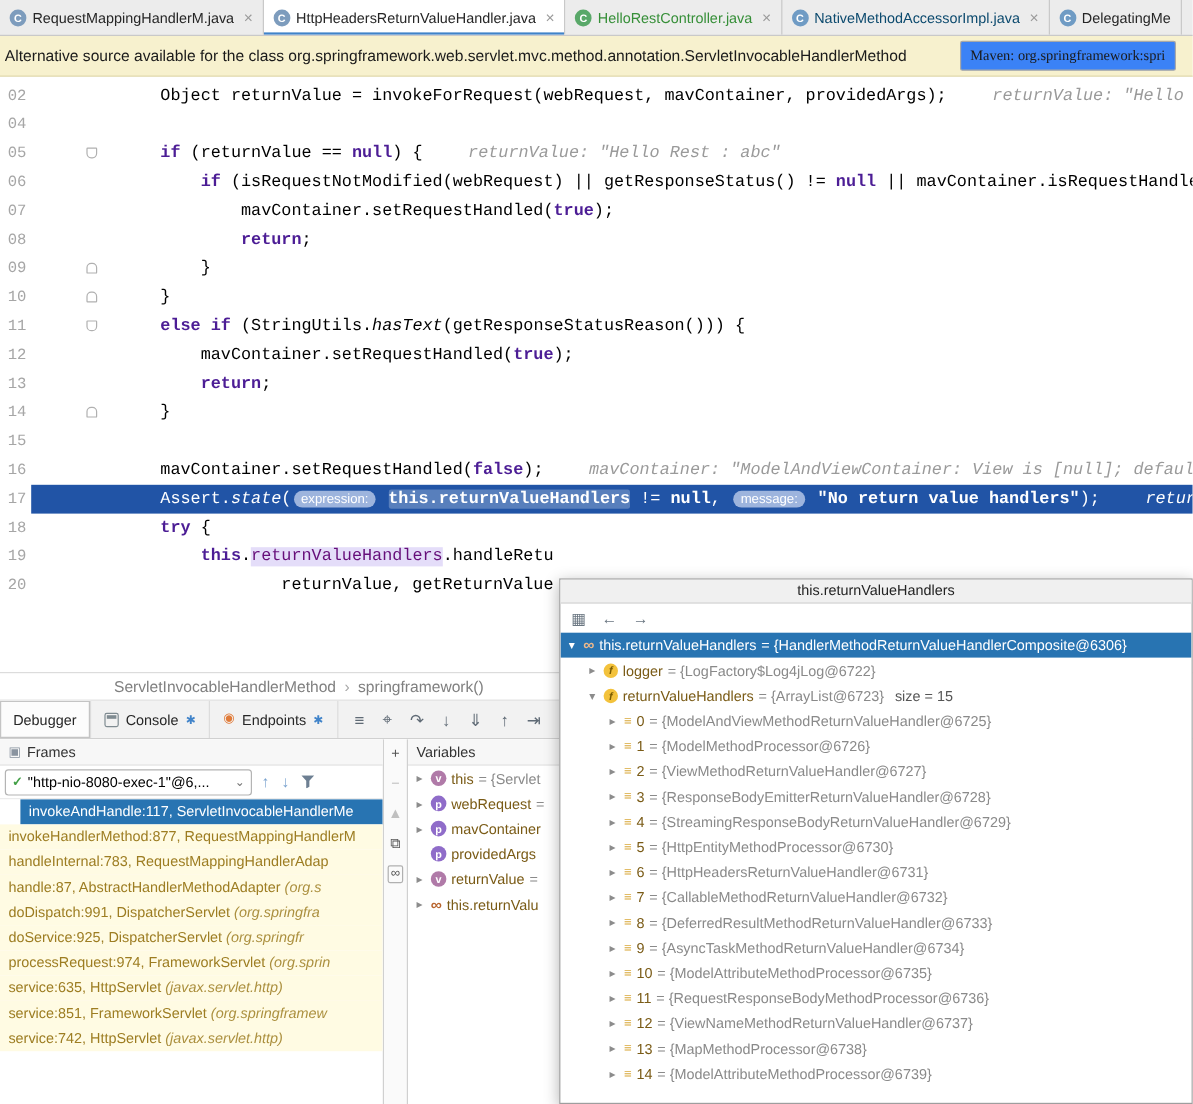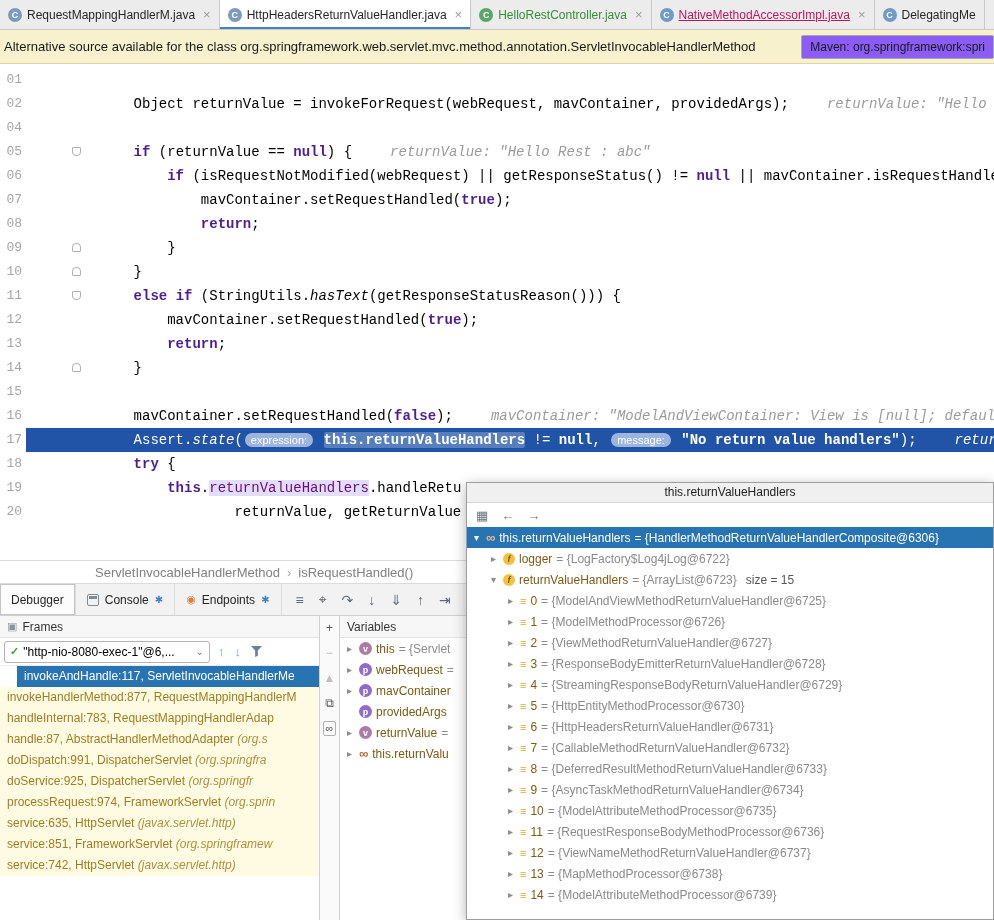--- a/index.html
+++ b/index.html
@@ -9,23 +9,23 @@
 
   
   .tabbar { height:30px; background:#ececec; display:flex; border-bottom:1px solid #c9c9c9; flex:none; overflow:hidden; }
   .tab { display:flex; align-items:center; gap:5px; padding:0 8px; border-right:1px solid #c9c9c9; font-size:12px; color:#262626; position:relative; white-space:nowrap; }
   .tab.active { background:#fff; }
   .tab.active::after { content:""; position:absolute; left:0; right:0; bottom:0; height:2px; background:#4083c9; }
   .class-icon { width:14px; height:14px; border-radius:50%; color:#fff; font-size:9px; font-weight:bold; display:flex; align-items:center; justify-content:center; flex:none; }
   .tab .close { color:#9a9a9a; font-size:13px; margin-left:3px; }
 
   
-  .notifbar { height:34px; background:#f7f1ce; border-bottom:1px solid #ddd4a5; display:flex; align-items:center; justify-content:space-between; padding:0 0 0 4px; font-size:13px; color:#1a1a1a; flex:none; overflow:hidden; }
+  .notifbar { height:34px; background:#f7f1ce; border-bottom:1px solid #ddd4a5; display:flex; align-items:center; justify-content:space-between; padding:0 14px 0 4px; font-size:13px; color:#1a1a1a; flex:none; overflow:hidden; }
   .notif-text { white-space:nowrap; overflow:hidden; }
-  .notif-action { border:1px solid #a8a8a8; background:#8b5cf6; padding:4px 8px; font-size:12px; white-space:nowrap; border-radius:2px; flex:none; margin-left:4px; }
+  .notif-action { border:1px solid #a8a8a8; background:#3b82f6; padding:4px 8px; font-size:12px; white-space:nowrap; border-radius:2px; flex:none; margin-left:4px;font-family:Liberation Serif, serif; }
 
   
   .editor { flex:1; overflow:hidden; font-family:"Liberation Mono", monospace; font-size:14px; padding-top:4px; background:#fff; }
   .line { display:flex; height:24px; line-height:24px; }
   .num { width:26px; text-align:right; padding-right:4px; color:#a6a6a6; font-size:13px; flex:none; background:#fff; }
   .foldcol { width:74px; flex:none; position:relative; }
   .fold { position:absolute; left:46px; top:7px; width:9px; height:9px; border:1px solid #b0b0b0; background:#fff; }
   .fold.open { border-radius:1px 1px 4px 4px; }
   .fold.close { border-radius:4px 4px 1px 1px; }
   .code { flex:1; overflow:hidden; white-space:pre; color:#000; }
@@ -121,40 +121,35 @@
         <span class="tab-label" style="color: rgb(38, 38, 38);">HttpHeadersReturnValueHandler.java</span>
         <span class="close">×</span>
       </div>
       <div class="tab">
         <span class="class-icon" style="background: rgb(89, 168, 105);">C</span>
         <span class="tab-label" style="color: rgb(54, 143, 56);">HelloRestController.java</span>
         <span class="close">×</span>
       </div>
       <div class="tab">
         <span class="class-icon" style="background: rgb(111, 155, 196);">C</span>
-        <span class="tab-label" style="color: #be185d; text-decoration: underline;">NativeMethodAccessorImpl.java</span>
+        <span class="tab-label" style="color: #0c4a6e;">NativeMethodAccessorImpl.java</span>
         <span class="close">×</span>
       </div>
       <div class="tab">
         <span class="class-icon" style="background: rgb(111, 155, 196);">C</span>
         <span class="tab-label" style="color: rgb(38, 38, 38);">DelegatingMe</span>
       </div>
     </div>
 
   <div class="notifbar">
     <span class="notif-text">Alternative source available for the class org.springframework.web.servlet.mvc.method.annotation.ServletInvocableHandlerMethod</span>
     <span class="notif-action">Maven: org.springframework:spri</span>
   </div>
 
   <div class="editor">
-      <div class="line">
-        <span class="num">01</span>
-        <span class="foldcol"></span>
-        <span class="code"></span>
-      </div>
       <div class="line">
         <span class="num">02</span>
         <span class="foldcol"></span>
         <span class="code"><span>    </span><span class="seg-p">Object returnValue = invokeForRequest(webRequest, mavContainer, providedArgs);</span><span class="hint">returnValue: "Hello Rest </span></span>
       </div>
       <div class="line">
         <span class="num">04</span>
         <span class="foldcol"></span>
         <span class="code"></span>
       </div>
@@ -246,21 +241,21 @@
       <div class="line">
         <span class="num">20</span>
         <span class="foldcol"></span>
         <span class="code"><span>                </span><span class="seg-p">returnValue, getReturnValue</span></span>
       </div>
     </div>
 
   <div class="breadcrumb">
       <span class="crumb">ServletInvocableHandlerMethod</span>
       <span class="sep">›</span>
-      <span class="crumb">isRequestHandled()</span>
+      <span class="crumb">springframework()</span>
     </div>
 
   <div class="debugger">
     <div class="dbg-toolbar">
         <div class="dbg-tab active">
           <span>Debugger</span>
         </div>
         <div class="dbg-tab">
           <span class="console-icon"></span>
           <span>Console</span>

